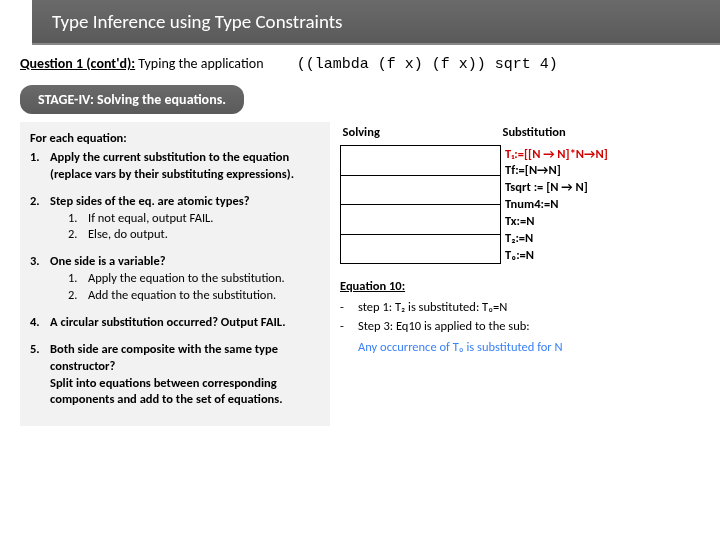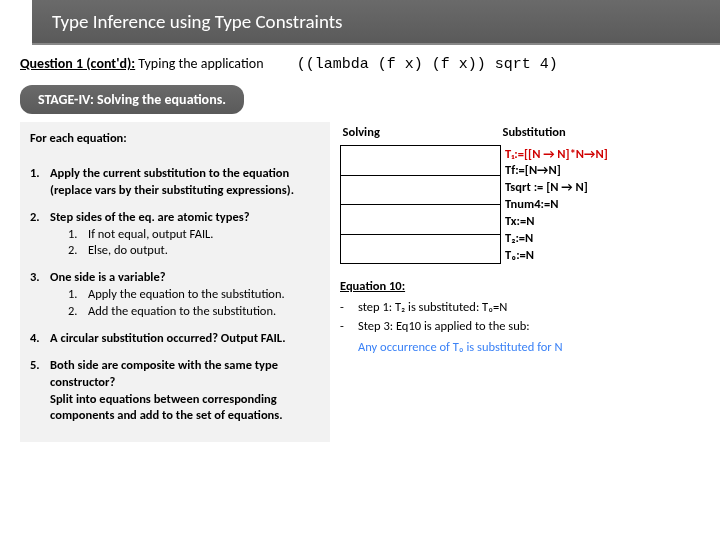--- a/index.html
+++ b/index.html
@@ -6,21 +6,21 @@
   body { width: 720px; height: 540px; font-family: Calibri, Arial, sans-serif; background: #fff; color: #000; overflow: hidden; }
   .slide { width: 100%; height: 100%; position: relative; }
   .title-bar { background: linear-gradient(to bottom, #6a6a6a, #5a5a5a); color: #fff; padding: 10px 20px; font-size: 19px; font-weight: normal; border-bottom: 2px solid #888; margin-left: 32px; }
   .content { padding: 10px 20px 0 20px; }
   .question { font-size: 14px; margin-bottom: 12px; }
   .question .label { font-weight: bold; text-decoration: underline; }
   .question .code { font-family: "Courier New", monospace; font-size: 15px; margin-left: 30px; }
   .stage-bar { display: inline-block; background: linear-gradient(to bottom, #6a6a6a, #5a5a5a); color: #fff; padding: 6px 18px; font-size: 14px; font-weight: bold; border-radius: 12px; margin-bottom: 8px; }
   .lower { display: flex; gap: 10px; }
   .left-col { width: 310px; background: #f2f2f2; padding: 8px 10px; font-size: 12.5px; line-height: 1.35; }
-  .left-col .foreach { font-weight: bold; margin-bottom: 18px; }
+  .left-col .foreach { font-weight: bold; margin-bottom: 2px; }
   .left-col .step { display: flex; margin-bottom: 10px; }
   .left-col .step .num { font-weight: bold; width: 20px; flex-shrink: 0; }
   .left-col .step .body { }
   .left-col .sub { margin-left: 18px; }
   .left-col .sub-item { display: flex; }
   .left-col .sub-item .sn { width: 20px; }
   .right-col { flex: 1; font-size: 12.5px; }
   .tbl { width: 100%; border-collapse: collapse; }
   .tbl th { text-align: left; font-weight: bold; padding: 2px 6px 6px 2px; }
   .tbl td { border: 1px solid #000; height: 18px; padding: 0 4px; vertical-align: top; }

